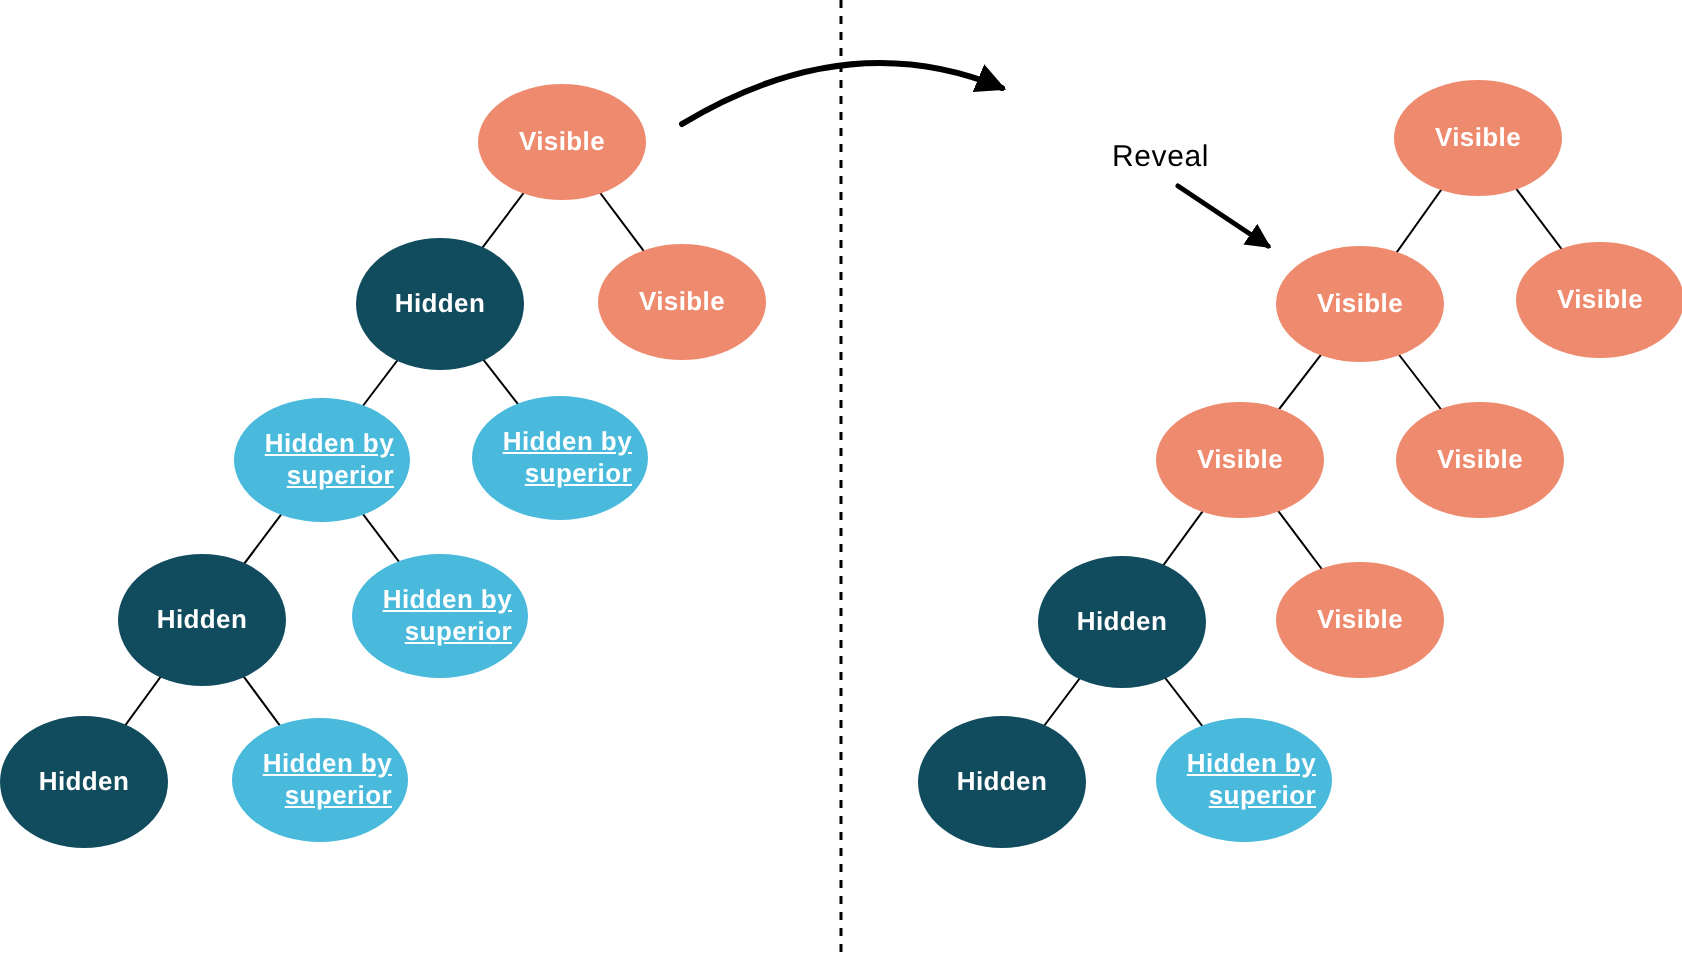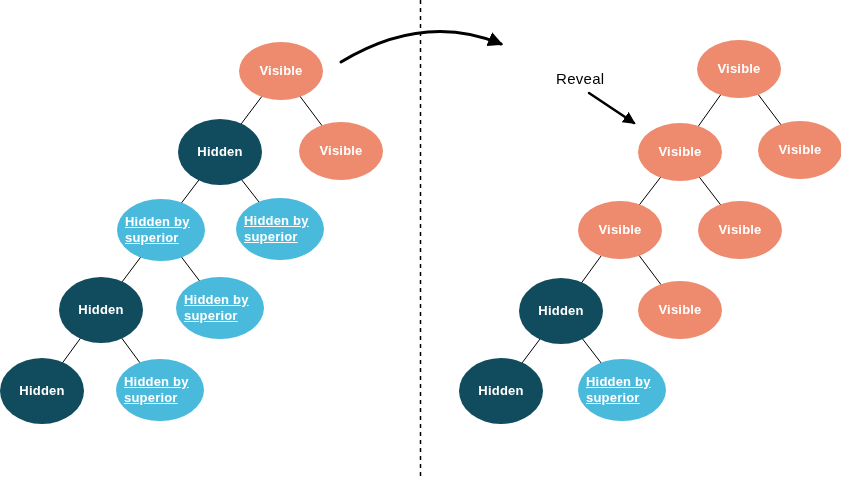--- a/index.html
+++ b/index.html
@@ -1,20 +1,20 @@
 <!DOCTYPE html>
 <html style="--visible: #EE8A6D; --hidden: #114B5E; --hidden-by-superior: #49BADC; --line: #000000;"><head>
 <meta charset="utf-8">
 <style>
   html,body{margin:0;padding:0;background:#ffffff;}
   body{width:841px;height:482px;position:relative;overflow:hidden;
        font-family:"Liberation Sans", sans-serif;}
   #edge-layer{position:absolute;left:0;top:0;width:841px;height:482px;z-index:0;}
   .node{position:absolute;z-index:2;border-radius:50%;display:flex;
-        align-items:center;justify-content:center;text-align:left;
+        align-items:center;justify-content:center;text-align:right;
         color:#ffffff;font-size:13px;font-weight:600;line-height:1.25;
         padding:0 8px;box-sizing:border-box;letter-spacing:.2px;}
   .node.visible{background:var(--visible,#EE8A6D);width:84px;height:58px;}
   .node.hidden{background:var(--hidden,#114B5E);width:84px;height:66px;}
   .node.hbs{background:var(--hidden-by-superior,#49BADC);width:88px;height:62px;text-decoration:underline;}
   .annotation{position:absolute;z-index:3;color:#000;font-size:15px;
               font-weight:400;letter-spacing:.3px;}
   #reveal-label{left:556px;top:70px;}
 </style>
 </head>

